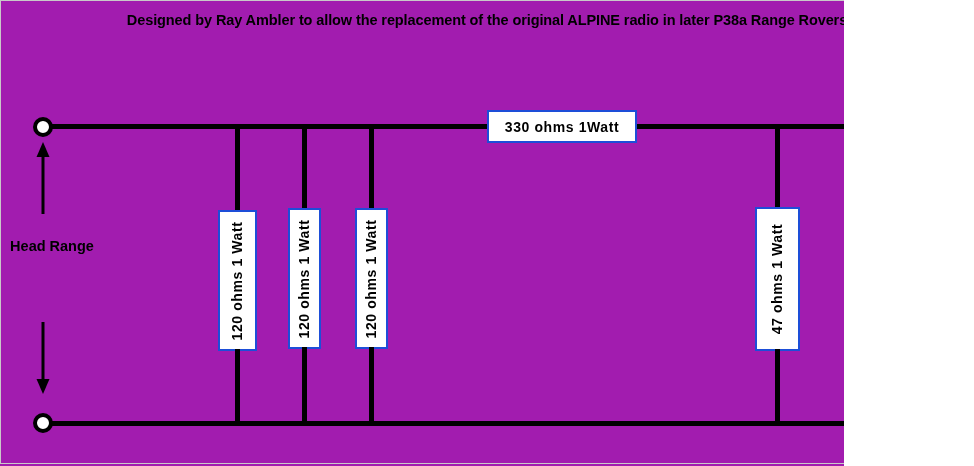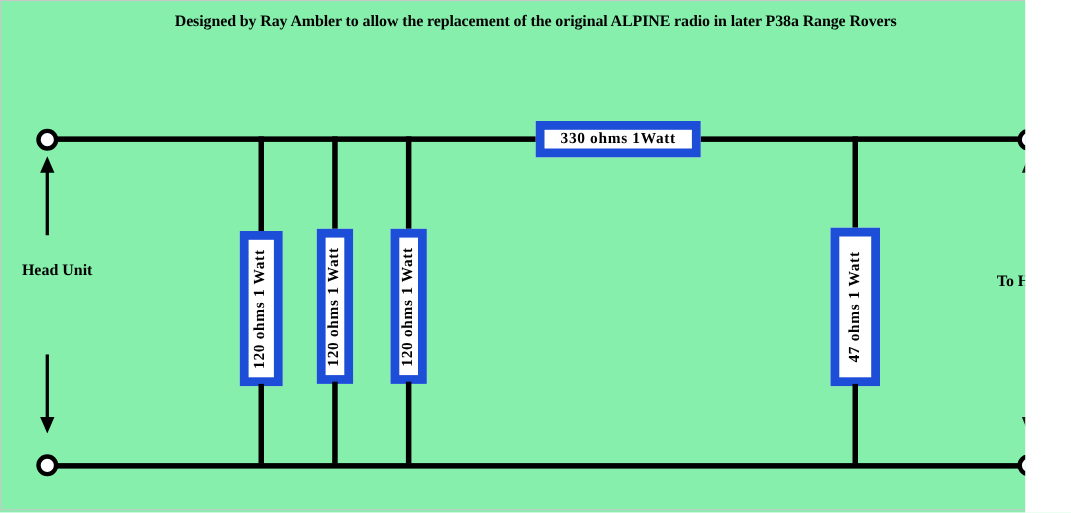--- a/index.html
+++ b/index.html
@@ -7,25 +7,24 @@
     margin: 0;
     padding: 0;
     background: #ffffff;
   }
   body {
     font-family: "Liberation Sans", sans-serif;
     color: #000000;
   }
   #diagram-root {
     position: relative;
-    width: 932px;
+    width: 844px;
     height: 466px;
-    background: #86efac;
+    background: #a21caf;
     overflow: hidden;
-    font-family: Liberation Serif, serif;
   }
   #page-border {
     position: absolute;
     left: 0;
     top: 0;
     width: 972px;
     height: 464px;
     border: 1px solid #c9c9c9;
     box-sizing: border-box;
     pointer-events: none;
@@ -52,21 +51,21 @@
     width: 20px;
     height: 20px;
     border: 4px solid #000000;
     border-radius: 50%;
     background: #ffffff;
     box-sizing: border-box;
   }
   .resistor {
     position: absolute;
     background: #ffffff;
-    border: 8px solid #1d4ed8;
+    border: 2px solid #1d4ed8;
     box-sizing: border-box;
     display: flex;
     align-items: center;
     justify-content: center;
   }
   .resistor-label {
     font-size: 14px;
     font-weight: bold;
     letter-spacing: 0.6px;
     white-space: nowrap;
@@ -139,21 +138,21 @@
   <div class="wire wire-v" style="left:775px; top:349px; height:75px;"></div>
 
   <div class="arrow" style="left:32px; top:142px; height:72px;">
     <svg width="22" height="72" viewBox="0 0 22 72">
       <line x1="11" y1="72" x2="11" y2="12" stroke="#000000" stroke-width="3"></line>
       <polygon points="11,0 4.5,15 17.5,15" fill="#000000"></polygon>
     </svg>
   </div>
 
   <div class="side-label" style="left:0px; top:236px; width:104px;">
-    <div>Head Unit</div>
+    <div>Head Range</div>
   </div>
 
   <div class="arrow" style="left:32px; top:322px; height:72px;">
     <svg width="22" height="72" viewBox="0 0 22 72">
       <line x1="11" y1="0" x2="11" y2="60" stroke="#000000" stroke-width="3"></line>
       <polygon points="11,72 4.5,57 17.5,57" fill="#000000"></polygon>
     </svg>
   </div>
 
   <div class="arrow" style="left:924px; top:142px; height:72px;">

